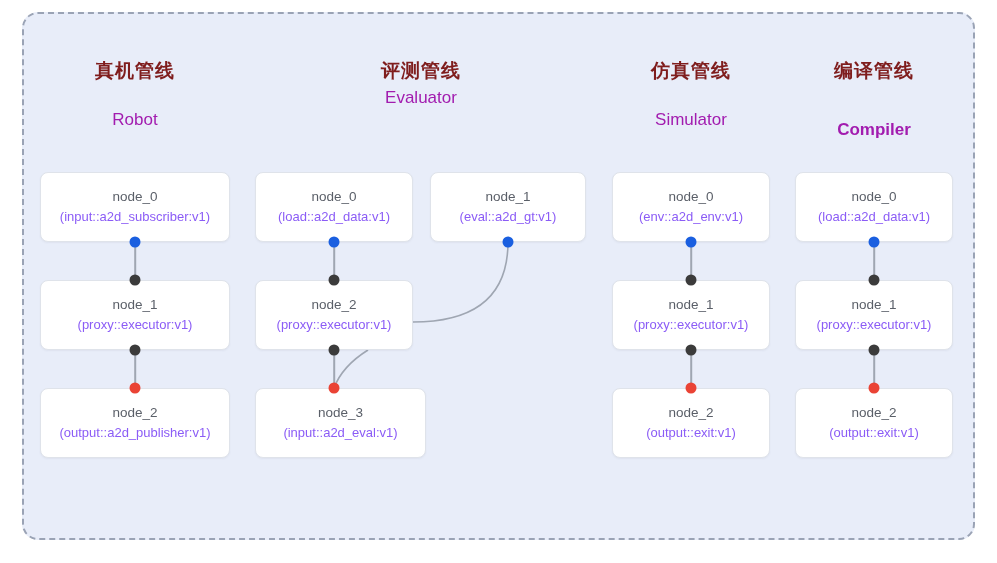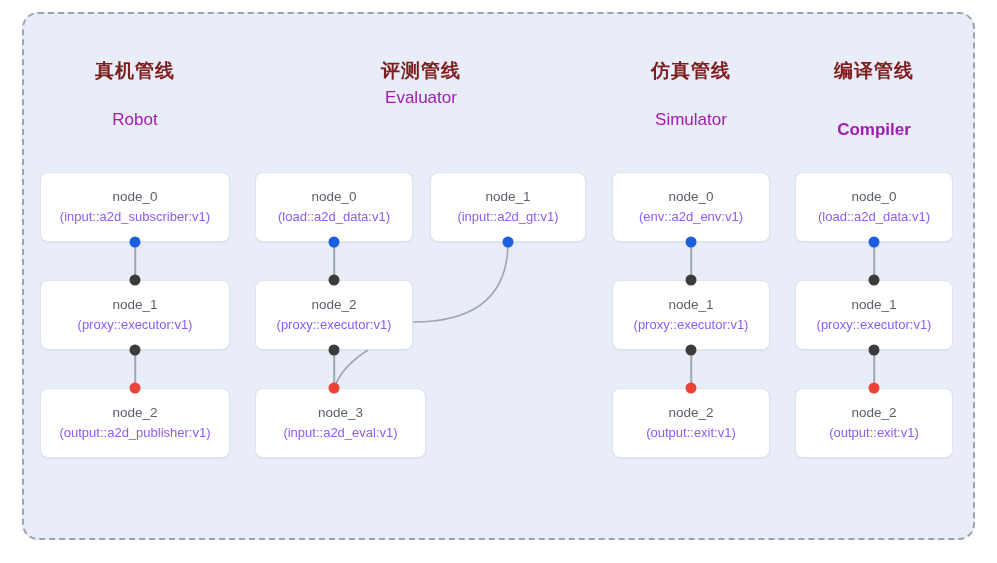--- a/index.html
+++ b/index.html
@@ -171,21 +171,21 @@
     <div class="nname">node_2</div>
     <div class="nspec">(proxy::executor:v1)</div>
   </div>
   <div class="node" style="left:255px; top:388px; width:171px; height:70px;">
     <div class="nname">node_3</div>
     <div class="nspec">(input::a2d_eval:v1)</div>
   </div>
 
   <div class="node" style="left:430px; top:172px; width:156px; height:70px;">
     <div class="nname">node_1</div>
-    <div class="nspec">(input::a2d_gt:v1)</div>
+    <div class="nspec">(eval::a2d_gt:v1)</div>
   </div>
 
   <div class="dot blue" style="left:334px; top:242px;"></div>
   <div class="dot black" style="left:334px; top:280px;"></div>
   <div class="dot black" style="left:334px; top:350px;"></div>
   <div class="dot red" style="left:334px; top:388px;"></div>
   <div class="dot blue" style="left:508px; top:242px;"></div>
 
   <div class="link" style="left:691px; top:242px; height:38px;"></div>
   <div class="link" style="left:691px; top:350px; height:38px;"></div>

